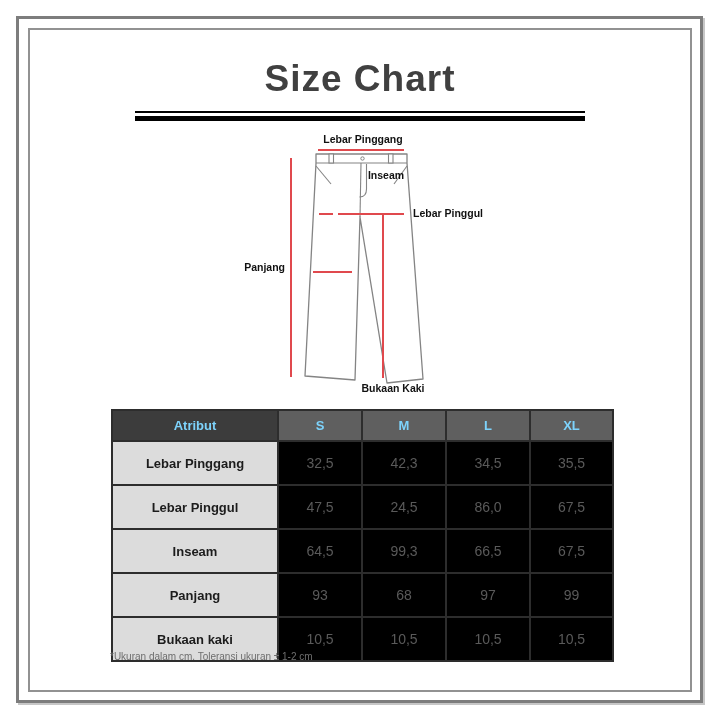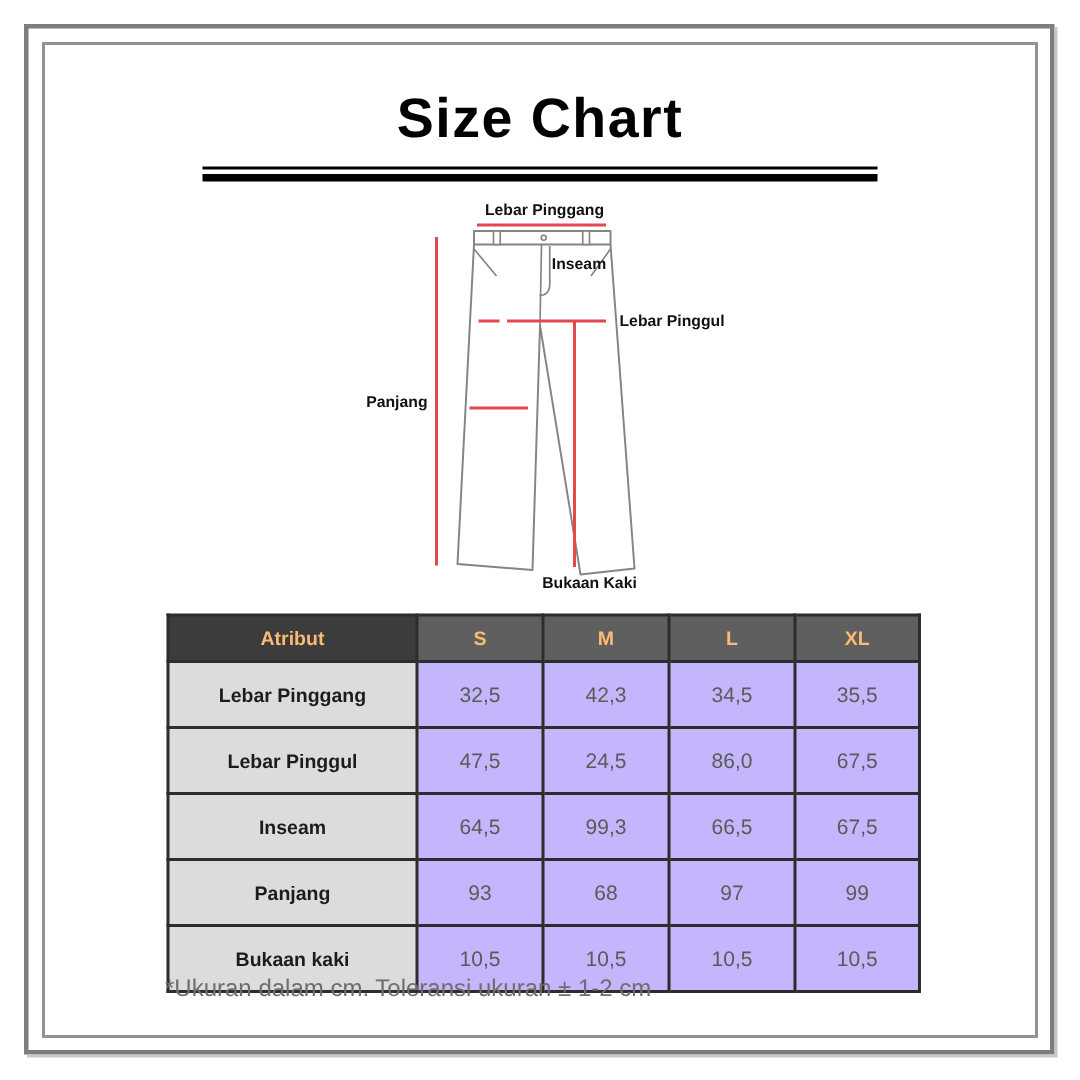--- a/index.html
+++ b/index.html
@@ -11,51 +11,51 @@
     position:absolute;left:16px;top:16px;right:17px;bottom:17px;
     border:3px solid #7d7d7d;
     box-shadow:2px 2px 0 rgba(0,0,0,.22);
   }
   .frame-inner{
     position:absolute;left:28px;top:28px;right:28px;bottom:28px;
     border:2px solid #929292;
   }
   .title{
     position:absolute;left:0;top:58px;width:720px;margin:0;
-    text-align:center;font-size:37px;font-weight:bold;color:#000000;
+    text-align:center;font-size:37px;font-weight:bold;color:#404040;
     letter-spacing:1px;
   }
   .rule{position:absolute;left:135px;top:111px;width:450px;}
   .rule-thin{height:2px;background:#000;}
   .rule-gap{height:3px;}
   .rule-thick{height:5px;background:#000;}
   .diagram{position:absolute;left:230px;top:130px;width:260px;height:270px;}
   .diagram text{
     font-family:"Liberation Sans", sans-serif;font-weight:bold;
     font-size:10.5px;fill:#111;
   }
   .size-table{
     position:absolute;left:111px;top:409px;width:501px;
     border-collapse:collapse;table-layout:fixed;
   }
   .size-table th,.size-table td{
     border:2px solid #2d2d2d;text-align:center;vertical-align:middle;
     padding:0;
   }
-  .size-table th{height:29px;color:#fdba74;font-size:13px;font-weight:bold;}
+  .size-table th{height:29px;color:#7dd3fc;font-size:13px;font-weight:bold;}
   .size-table th.attr-head{background:#3c3c3c;}
   .size-table th.size-head{background:#5f5f5f;}
   .size-table td{height:42px;font-size:14px;}
   .size-table td.row-label{
     background:#dcdcdc;font-weight:bold;color:#1c1c1c;font-size:13px;
   }
-  .size-table td.cell-value{background:#c4b5fd;color:#5a5a5a;margin-top:23px;}
+  .size-table td.cell-value{background:#000000;color:#5a5a5a;margin-top:23px;}
   .footnote{
     position:absolute;left:110px;top:651px;margin:0;
-    font-size:16px;color:#6e6e6e;
+    font-size:10px;color:#6e6e6e;
   }
 </style>
 </head>
 <body>
 
 <div class="page">
 
   <div class="frame-outer"></div>
   <div class="frame-inner"></div>
 

